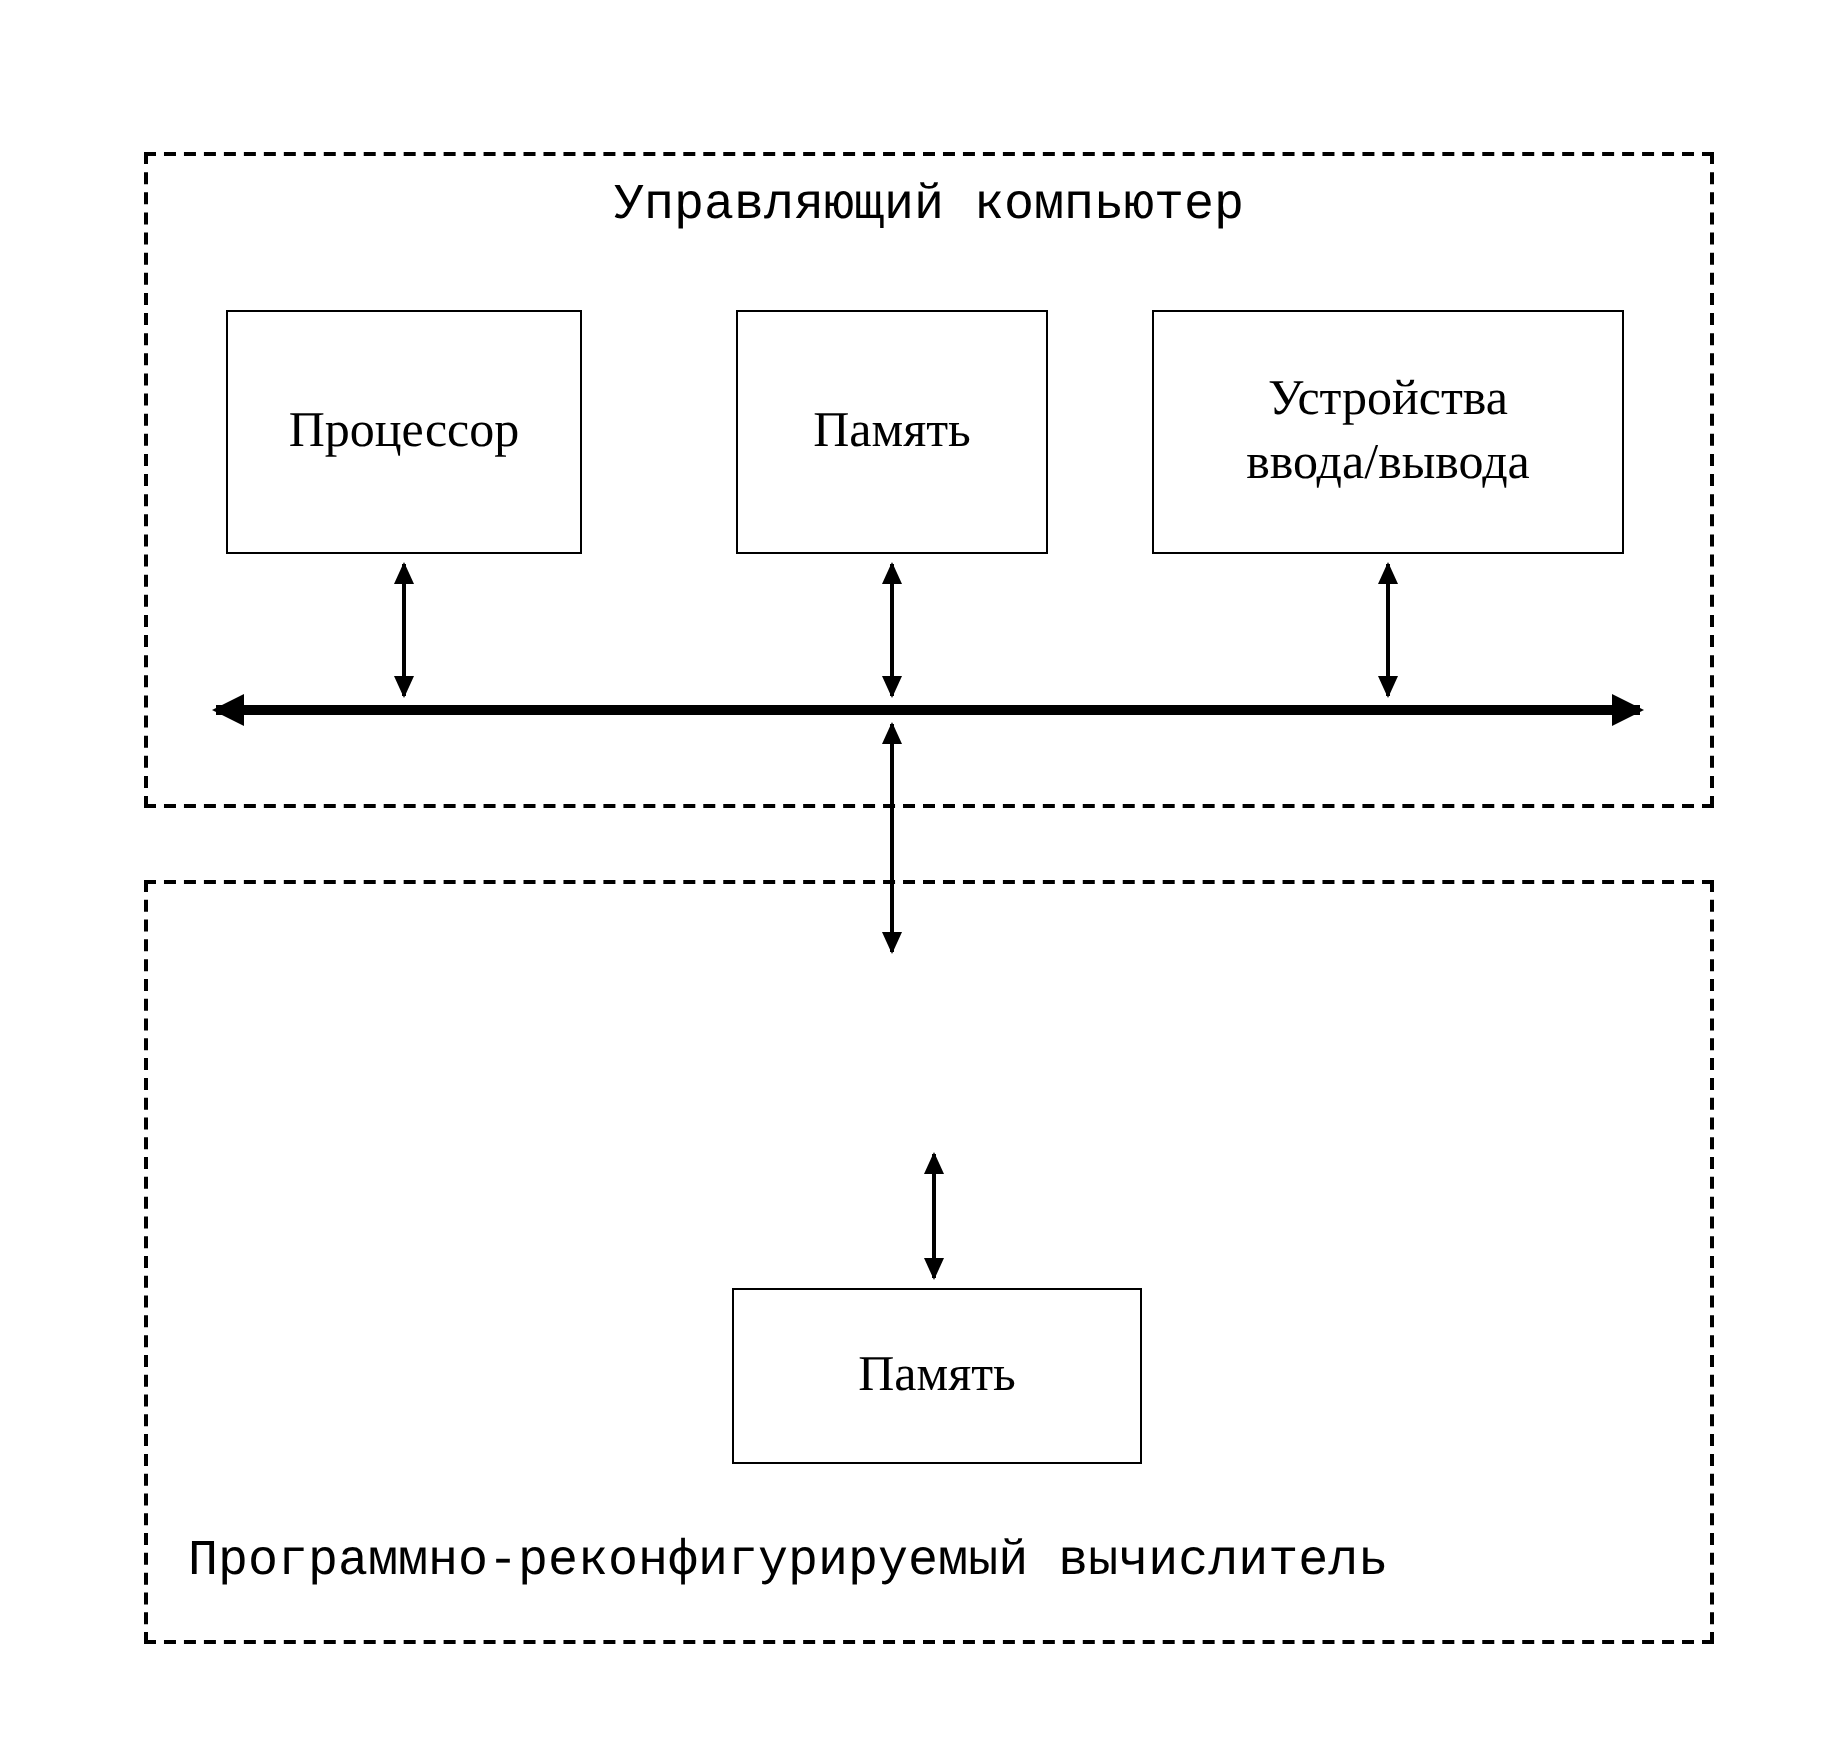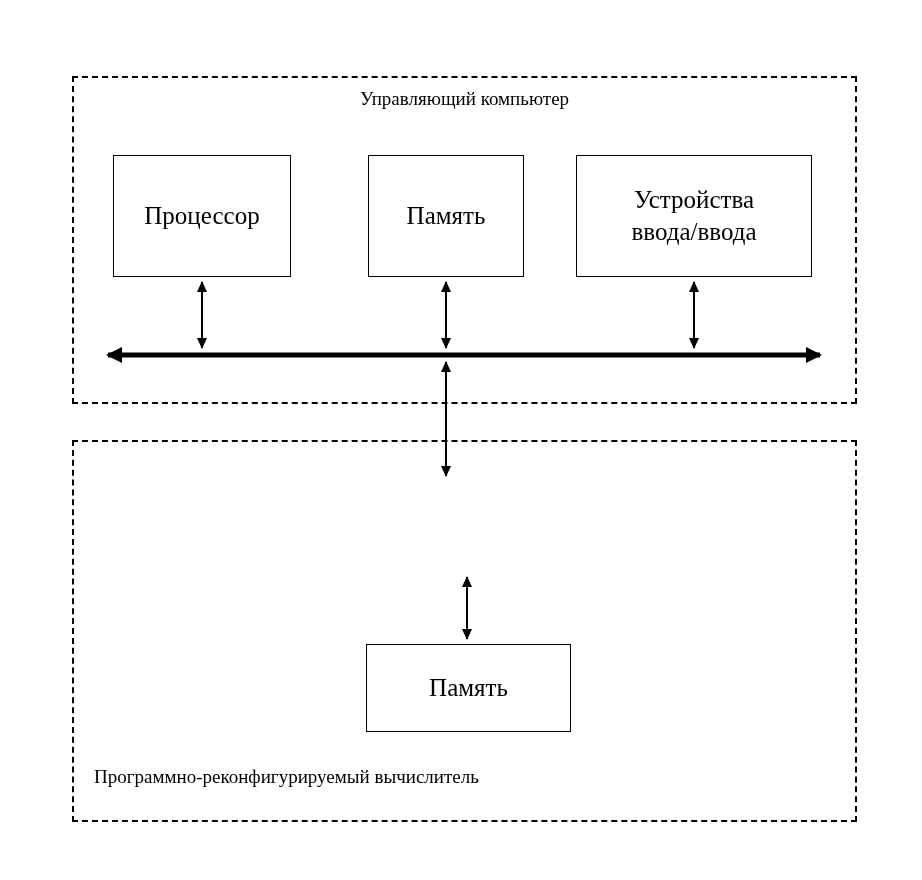--- a/index.html
+++ b/index.html
@@ -29,23 +29,24 @@
     height: 328px;
   }
   .group-bottom {
     left: 72px;
     top: 440px;
     width: 785px;
     height: 382px;
   }
   .group-title {
     position: absolute;
-    font-size: 19px;
+    font-size: 25px;
     line-height: 1.2;
     white-space: pre-line;
+    font-family: Liberation Mono, monospace;
   }
   .title-top {
     left: 72px;
     top: 88px;
     width: 785px;
     text-align: center;
   }
   .title-bottom {
     left: 94px;
     top: 766px;
@@ -108,18 +109,18 @@
 
   <div class="group-title title-top">Управляющий компьютер</div>
 
   <div class="group-title title-bottom">Программно-реконфигурируемый вычислитель</div>
 
   <div class="node-box box-processor">Процессор</div>
 
   <div class="node-box box-memory-top">Память</div>
 
   <div class="node-box box-io">Устройства
-ввода/ввода</div>
+ввода/вывода</div>
 
 
   <div class="node-box box-memory-bot">Память</div>
 
 </div>
 
 </body></html>

